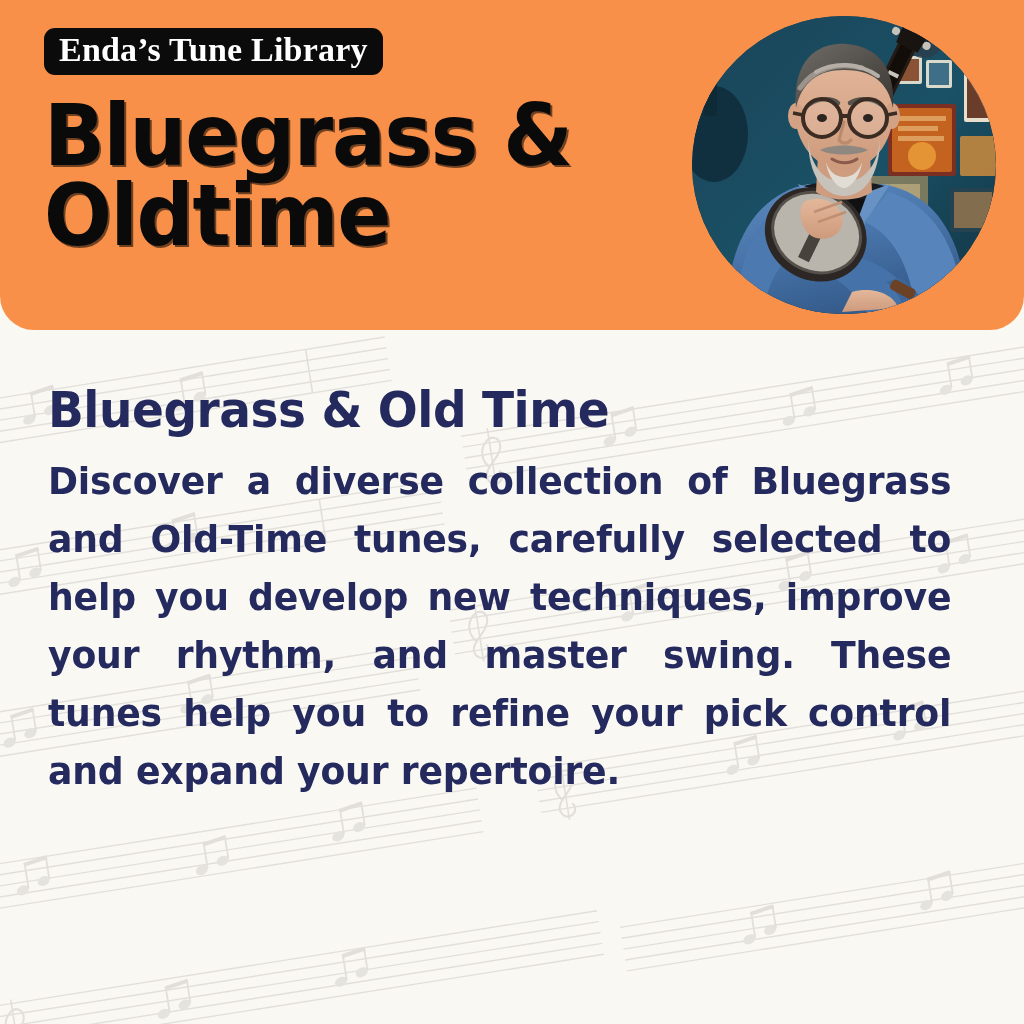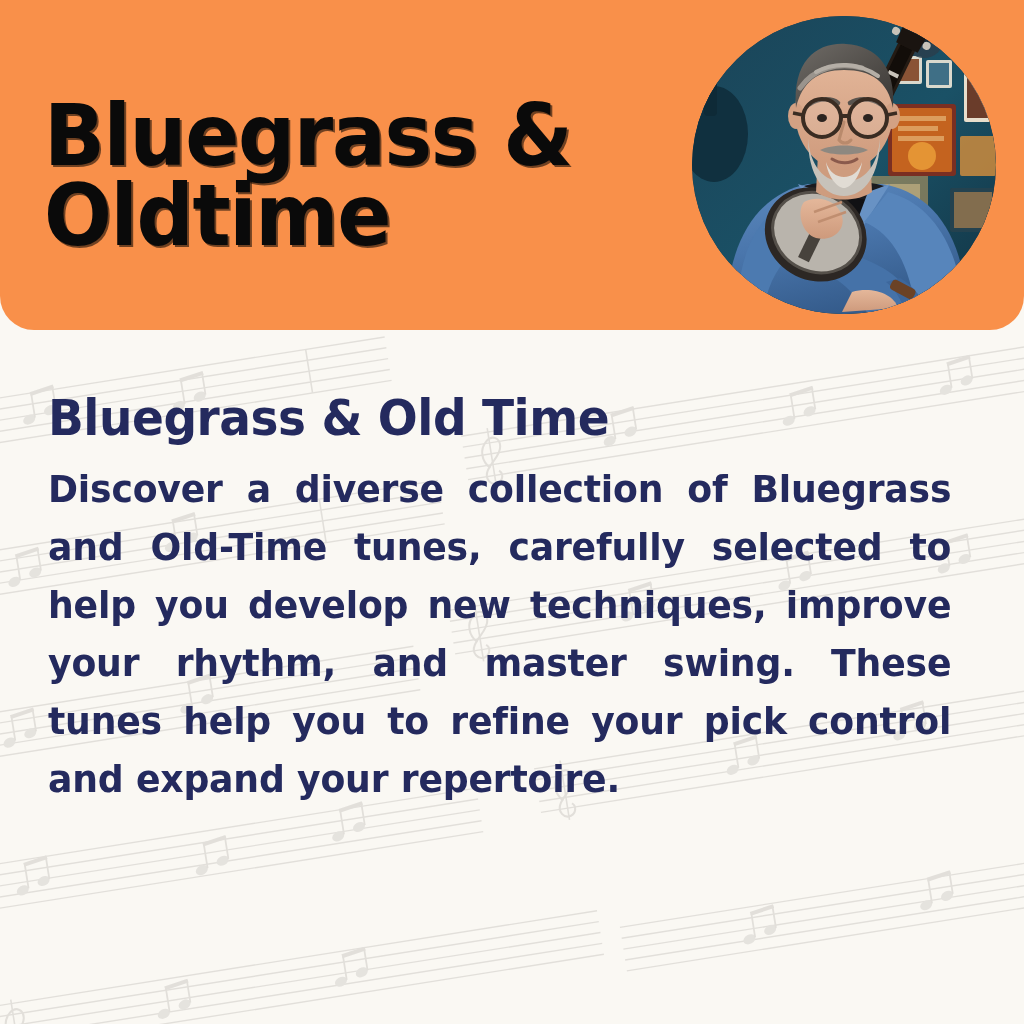--- a/index.html
+++ b/index.html
@@ -93,21 +93,21 @@
     border-radius: 50%;
     overflow: hidden;
     background: #1E3A4C;
   }
   #portrait svg { display: block; width: 100%; height: 100%; }
 
   
   #body-section {
     position: absolute;
     left: 0;
-    top: 330px;
+    top: 322px;
     width: 1024px;
     height: 576px;
   }
 
   #section-title {
     position: absolute;
     left: 48px;
     top: 63px;
     color: #242a5e;
     font-family: "DejaVu Sans", sans-serif;
@@ -231,20 +231,23 @@
           <use href="#staff5"></use>
           <use href="#notegrp" x="120" y="2"></use>
           <use href="#notegrp" x="300" y="-4"></use>
         </g>
       </g>
     </svg>
   </div>
 
   <div id="header">
 
+    <div id="eyebrow-badge">
+      <span class="eyebrow-text">Enda’s Tune Library</span>
+    </div>
 
     <div id="header-title">
       <span class="title-line">Bluegrass &amp;</span>
       <span class="title-line">Oldtime</span>
     </div>
 
     <div id="portrait">
       <svg viewBox="0 0 304 298" xmlns="http://www.w3.org/2000/svg" role="img">
         <defs>
           <clipPath id="circleClip">

